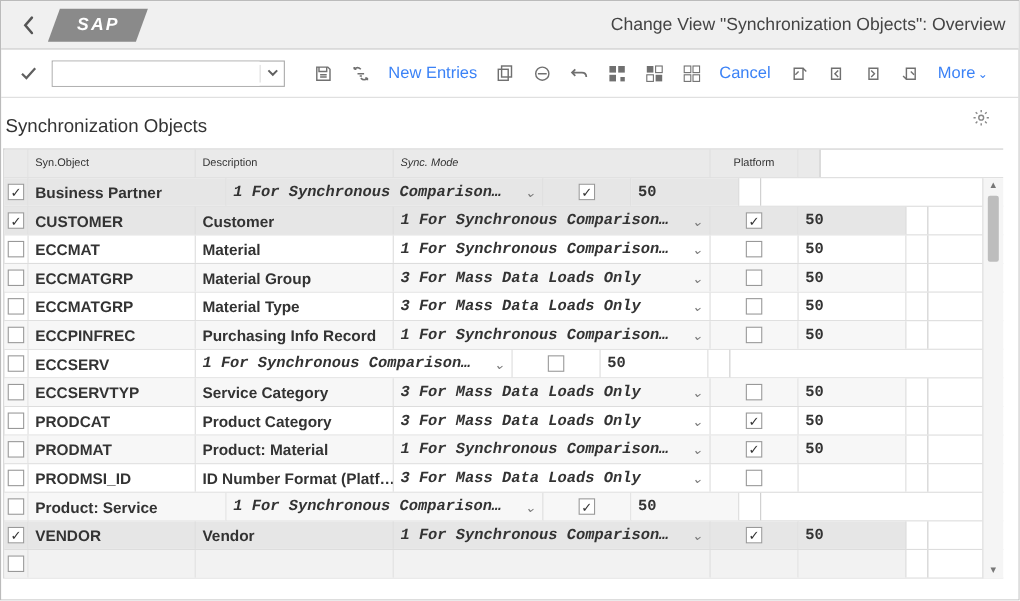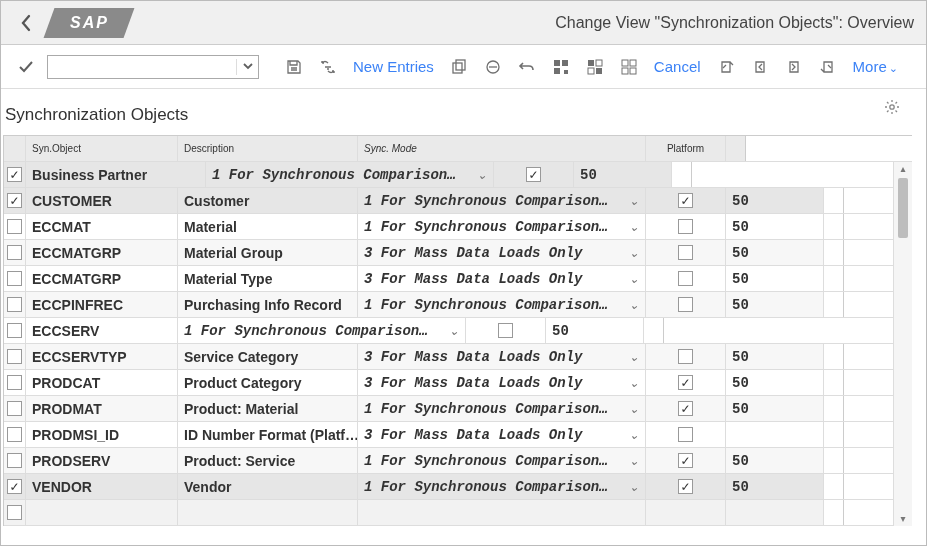--- a/index.html
+++ b/index.html
@@ -353,21 +353,20 @@
             <div class="cell c-plat">
               <div class="chkbox unchecked">✓</div>
             </div>
             <div class="cell c-block"></div>
             <div class="cell c-scroll"></div>
           </div>
           <div class="row odd">
             <div class="cell c-chk">
               <div class="chkbox unchecked">✓</div>
             </div>
-            <div class="cell c-obj">PRODSERV</div>
             <div class="cell c-desc">Product: Service</div>
             <div class="cell c-mode">
               <span class="mono">1 For Synchronous Comparison…</span>
               <span class="dd">⌄</span>
             </div>
             <div class="cell c-plat">
               <div class="chkbox ">✓</div>
             </div>
             <div class="cell c-block">50</div>
             <div class="cell c-scroll"></div>

